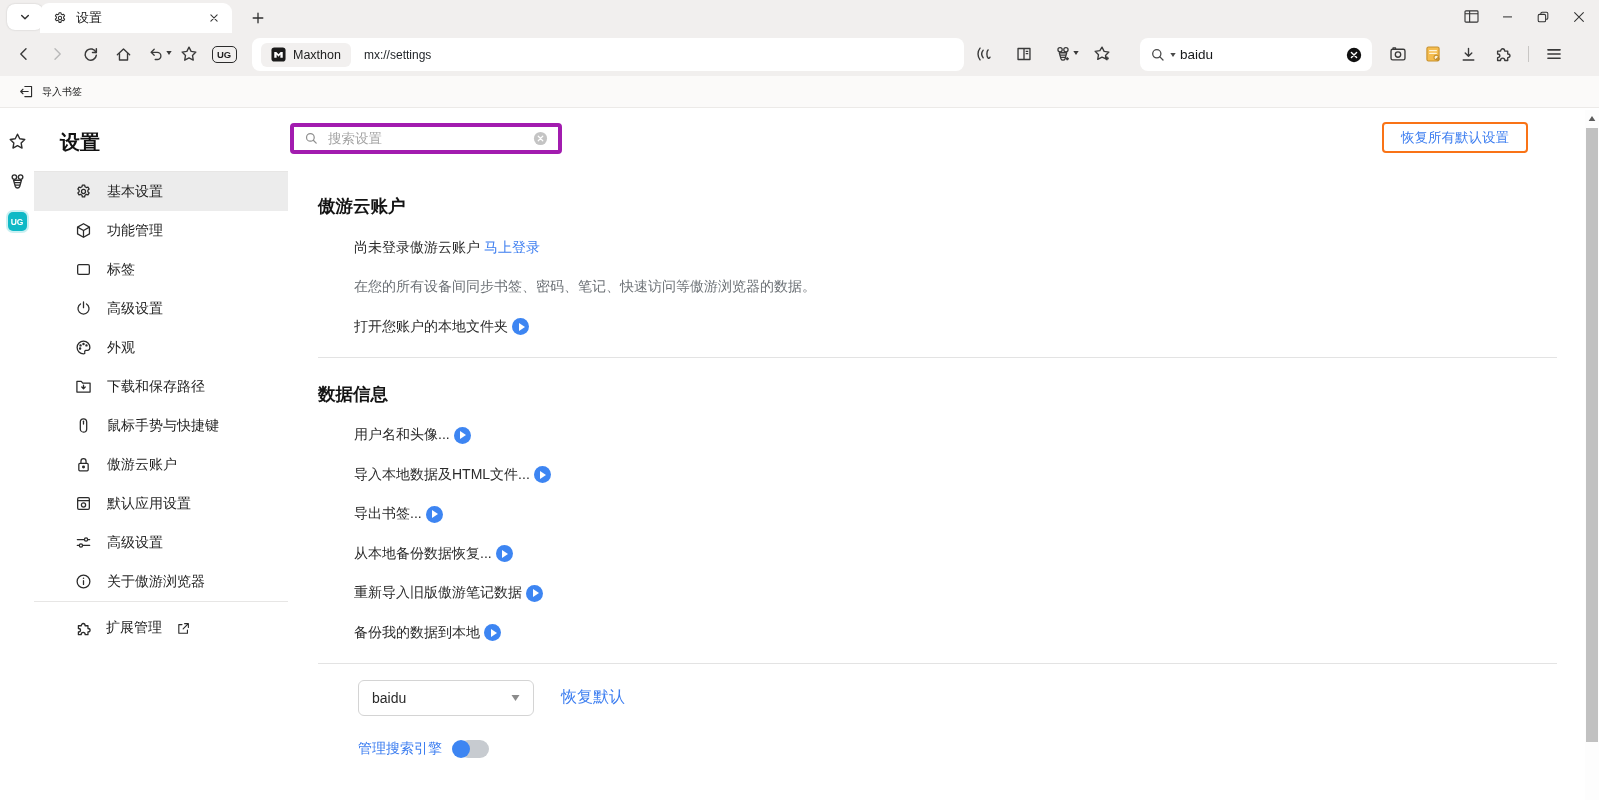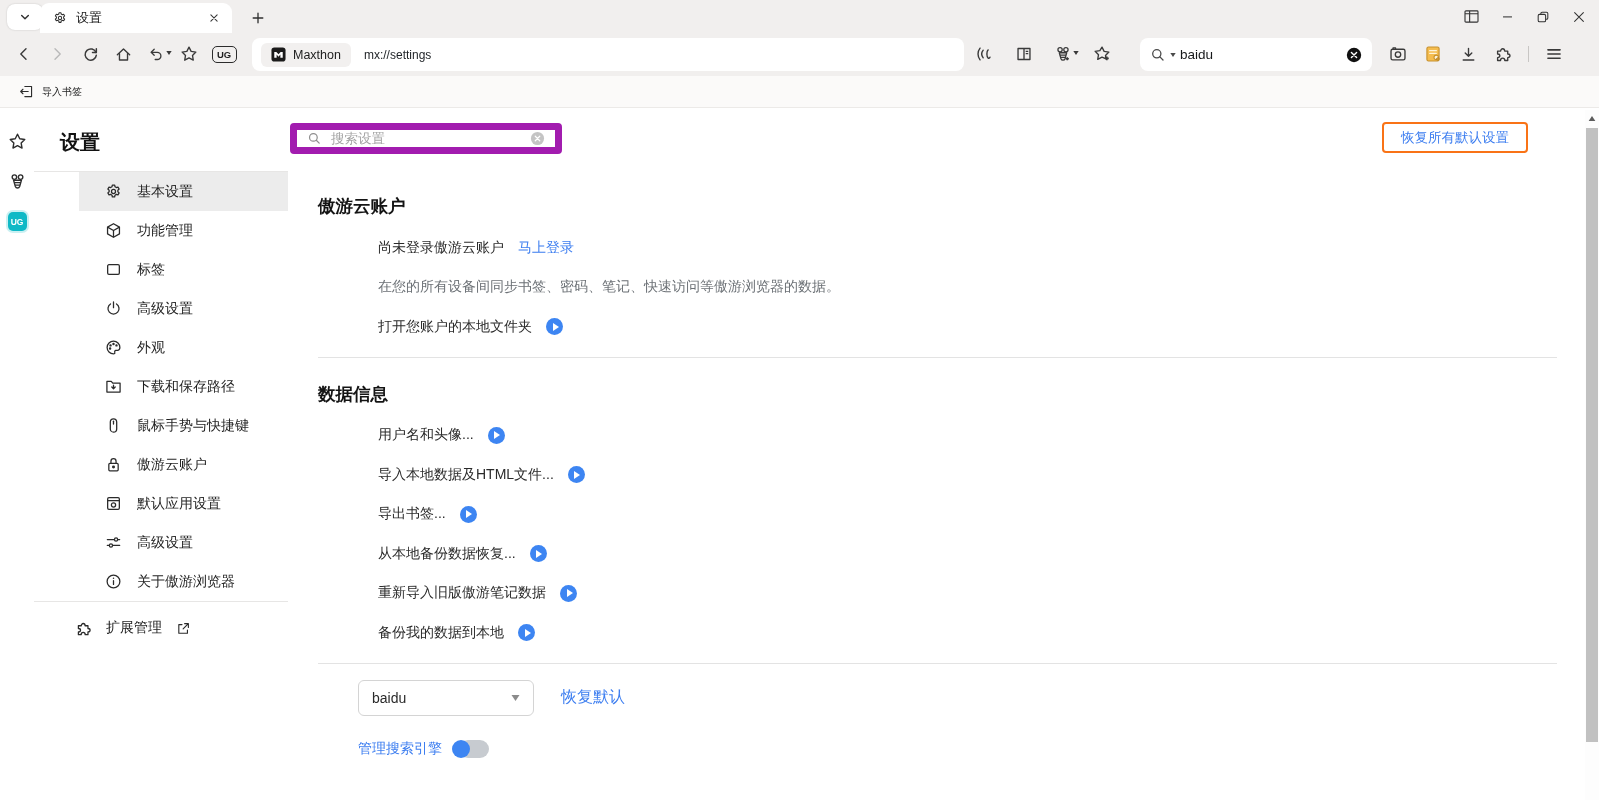--- a/index.html
+++ b/index.html
@@ -44,38 +44,38 @@
   
   .leftstrip { position:absolute; left:0; top:108px; width:34px; bottom:0; background:#fff; display:flex; flex-direction:column; align-items:center; padding-top:24px; gap:21px; }
   .strip-btn { color:#2e2e2e; display:flex; }
   .ug-chip { width:19px; height:19px; background:#0fb9c6; border-radius:5px; color:#fff; font-size:8.5px; font-weight:700; display:flex; align-items:center; justify-content:center; box-shadow:0 0 0 2px rgba(15,185,198,.22); cursor:pointer; }
 
   
   .settings-nav { position:absolute; left:34px; top:108px; width:254px; bottom:0; background:#fff; }
   .nav-title { font-size:20px; font-weight:600; color:#121212; padding:21px 0 15px 26px; }
   .nav-sep { height:1px; background:#e7e6e5; }
   .nav-list { list-style:none; }
-  .nav-item { height:39px; display:flex; align-items:center; gap:15px; padding-left:26px; font-size:14px; color:#1f1f1f; cursor:pointer;margin-left:45px; }
+  .nav-item { height:39px; display:flex; align-items:center; gap:15px; padding-left:41px; font-size:14px; color:#1f1f1f; cursor:pointer; }
   .nav-item.sel { background:#ececec; }
   .nico { display:flex; color:#2b2b2b; flex:none; }
   .ext-row { height:52px; display:flex; align-items:center; gap:14px; padding-left:41px; font-size:14px; color:#1f1f1f; cursor:pointer; }
   .ext-ic { display:flex; color:#2b2b2b; }
 
   
   .content { position:absolute; left:288px; top:108px; right:14px; bottom:0; background:#fff; overflow:hidden; }
   .ctrl-row { position:relative; height:62px; }
-  .set-search { position:absolute; left:2px; top:15px; width:272px; height:31px; border:7px solid #a21caf; border-radius:4px; display:flex; align-items:center; gap:9px; padding:0 10px; background:#fff; }
+  .set-search { position:absolute; left:2px; top:15px; width:272px; height:31px; border:4px solid #a21caf; border-radius:4px; display:flex; align-items:center; gap:9px; padding:0 10px; background:#fff; }
   .set-search .mag { color:#8e8e8e; display:flex; }
   .set-search input { border:0; outline:0; flex:1; min-width:0; font-size:13.5px; color:#333; }
   .set-search input::placeholder { color:#a3a3a3; }
   .clear-gray { width:15px; height:15px; flex:none; display:flex; cursor:pointer; }
   .reset-btn { position:absolute; right:57px; top:14px; height:31px; padding:0 17px; border:2px solid #f97316; border-radius:4px; background:#fff; color:#3d7ef0; font-size:13.5px; }
   .section { margin:0 28px 0 30px; }
   .section h2 { font-size:17.5px; font-weight:700; color:#141414; margin:24px 0 10px; }
-  .row { display:flex; align-items:center; gap:14px; height:39.5px; margin-left:60px; font-size:14px; color:#2a2a2a; }
+  .row { display:flex; align-items:center; gap:4px; height:39.5px; margin-left:36px; font-size:14px; color:#2a2a2a; }
   .desc { color:#6c7176; }
   .link { color:#3d7ef0; cursor:pointer; }
   .sec-hr { border:0; border-top:1px solid #e3e3e3; margin:10px 28px 0 30px; }
   .play { width:17px; height:17px; border-radius:50%; background:#3d85f2; position:relative; display:inline-block; flex:none; cursor:pointer; }
   .play::after { content:""; position:absolute; left:6.5px; top:4.6px; border-style:solid; border-width:4px 0 4px 6px; border-color:transparent transparent transparent #fff; }
   .engine-row { display:flex; align-items:center; gap:27px; margin:16px 0 0 40px; }
   .selectbox { width:176px; height:36px; border:1px solid #d4d4d4; border-radius:6px; display:flex; align-items:center; justify-content:space-between; padding:0 13px; font-size:14px; color:#2a2a2a; background:#fff; cursor:pointer; }
   .selectbox .caret { color:#8b8b8b; display:flex; }
   .manage-row { display:flex; align-items:center; gap:10px; margin:24px 0 0 40px; font-size:14px; }
   .toggle { position:relative; width:37px; height:18px; flex:none; cursor:pointer; }

